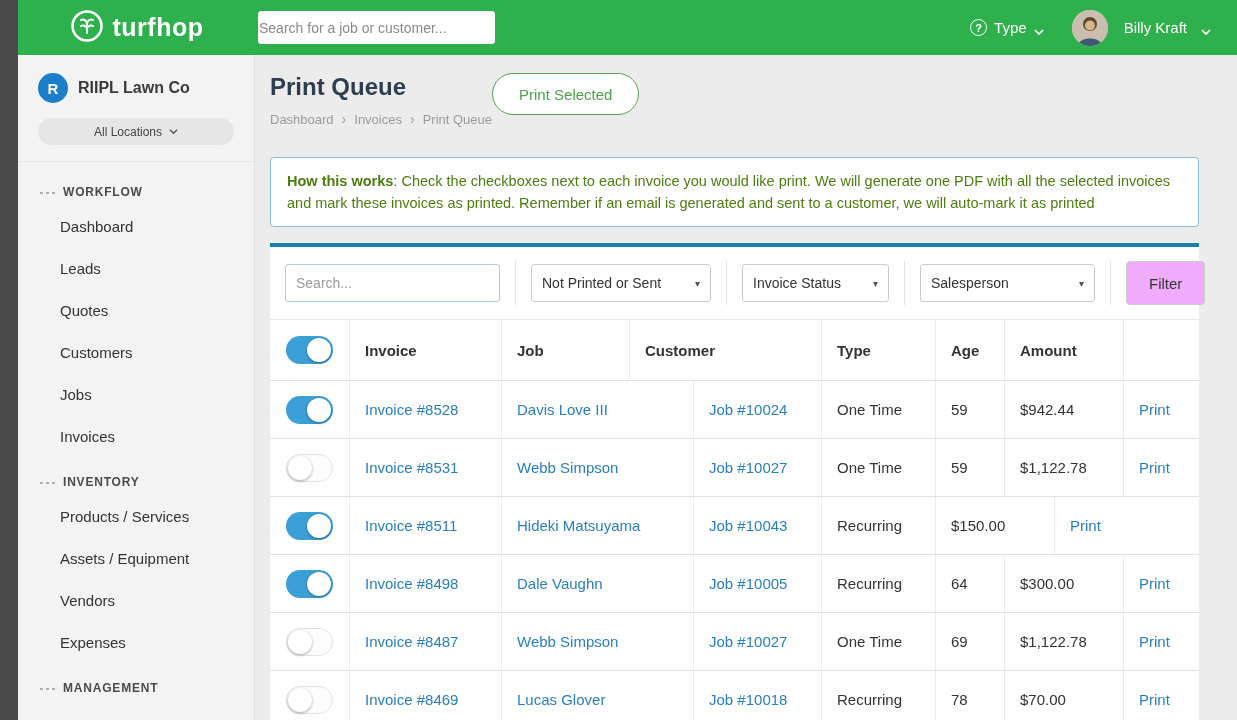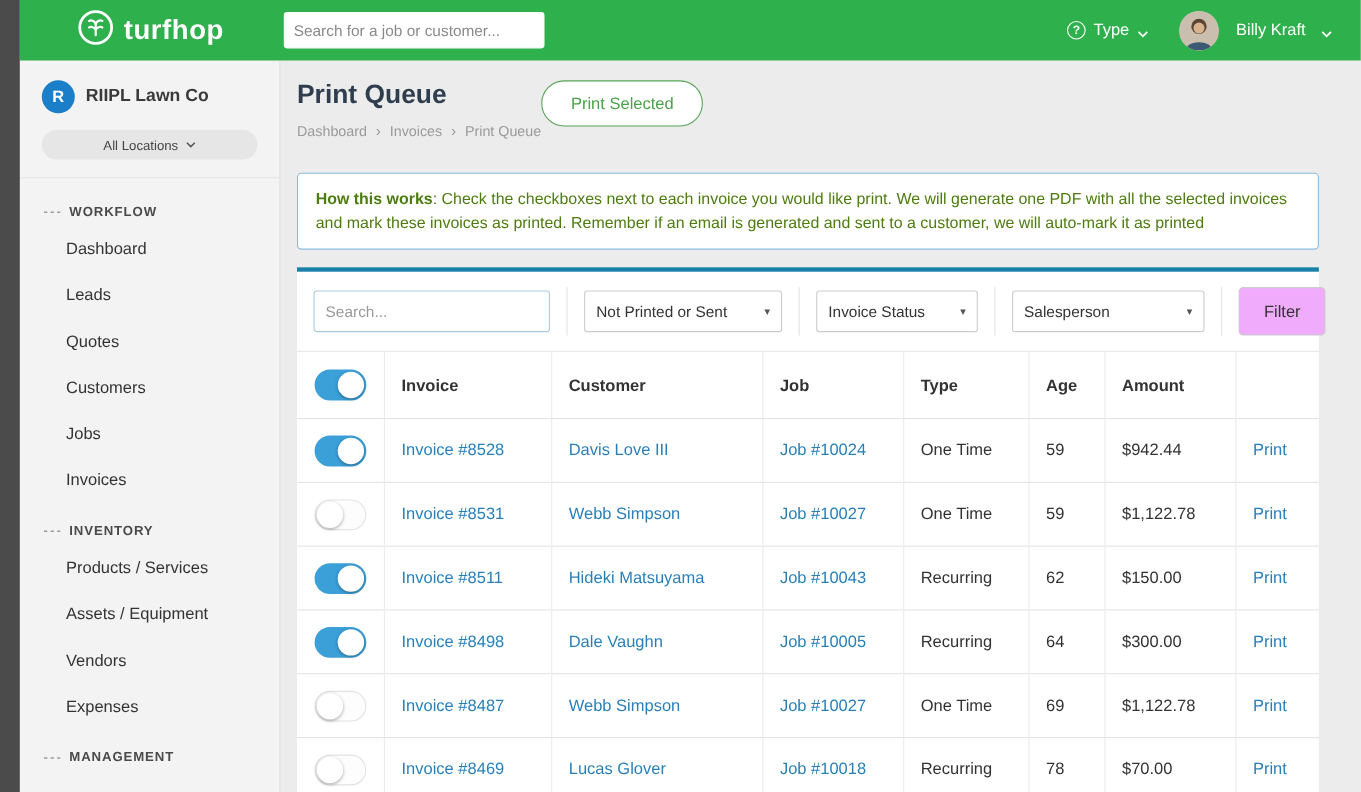--- a/index.html
+++ b/index.html
@@ -5,21 +5,21 @@
   * { margin:0; padding:0; box-sizing:border-box; }
   html,body { width:1237px; height:720px; overflow:hidden; font-family:"Liberation Sans", sans-serif; background:#ececec; }
   a { text-decoration:none; cursor:pointer; }
 
   .left-strip { position:absolute; left:0; top:0; width:18px; height:720px; background:#4b4b4b; z-index:60; }
 
   
   .topbar { position:absolute; left:18px; top:0; right:0; height:55px; background:#2eb04c; display:flex; align-items:center; z-index:40; }
   .brand { width:237px; display:flex; align-items:center; justify-content:center; gap:9px; color:#fff; }
   .brand-text { font-size:25px; font-weight:bold; letter-spacing:0.5px; }
-  .topbar-search { width:237px; height:33px; border:1px solid #fff; border-radius:3px; padding:0 8px; font-size:14px; color:#333; margin-left:3px; font-family:"Liberation Sans", sans-serif; }
+  .topbar-search { width:237px; height:33px; border:1px solid #fff; border-radius:3px; padding:0 0; font-size:14px; color:#333; margin-left:3px; font-family:"Liberation Sans", sans-serif; }
   .topbar-search::placeholder { color:#8a8a8a; }
   .topbar-right { margin-left:auto; display:flex; align-items:center; gap:10px; padding-right:26px; color:#fff; }
   .help-wrap { display:flex; align-items:center; gap:7px; margin-right:18px; cursor:pointer; }
   .q-icon { width:17px; height:17px; border:1px solid #fff; border-radius:50%; display:flex; align-items:center; justify-content:center; font-size:11px; font-weight:bold; }
   .q-icon::before { content:"?"; }
   .help-label { font-size:15px; }
   .chev { width:10px; height:10px; display:inline-block; }
   .avatar { width:36px; height:36px; border-radius:50%; overflow:hidden; background:#cfc4b4; flex:0 0 auto; }
   .user-name { font-size:15px; margin:0 4px 0 6px; cursor:pointer; }
 
@@ -259,22 +259,22 @@
       </div>
     </div>
 
     <div class="thead">
       <div class="th col-toggle">
         <div class="toggle on">
             <div class="knob"></div>
           </div>
       </div>
       <div class="th col-invoice">Invoice</div>
+      <div class="th col-job">Job</div>
       <div class="th col-customer">Customer</div>
-      <div class="th col-job">Job</div>
       <div class="th col-type">Type</div>
       <div class="th col-age">Age</div>
       <div class="th col-amount">Amount</div>
       <div class="th col-print"></div>
     </div>
 
     <div id="table-body">
   <div class="trow">
     <div class="td col-toggle">
       <div class="toggle on">
@@ -344,23 +344,20 @@
           </div>
     <div class="td col-customer">
             <a class="blue">Hideki Matsuyama</a>
           </div>
     <div class="td col-job">
             <a class="blue">Job #10043</a>
           </div>
     <div class="td col-type">
             <span>Recurring</span>
           </div>
-    <div class="td col-age">
-            <span>62</span>
-          </div>
     <div class="td col-amount">
             <span>$150.00</span>
           </div>
     <div class="td col-print">
             <a class="blue">Print</a>
           </div>
   </div>
 
   <div class="trow">
     <div class="td col-toggle">

